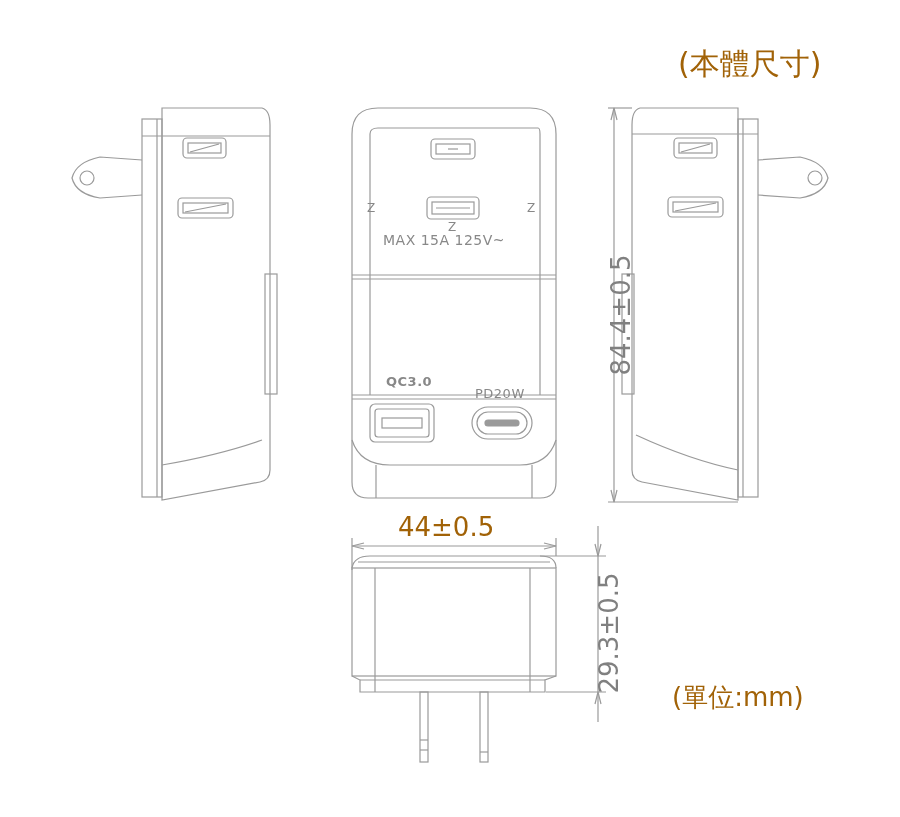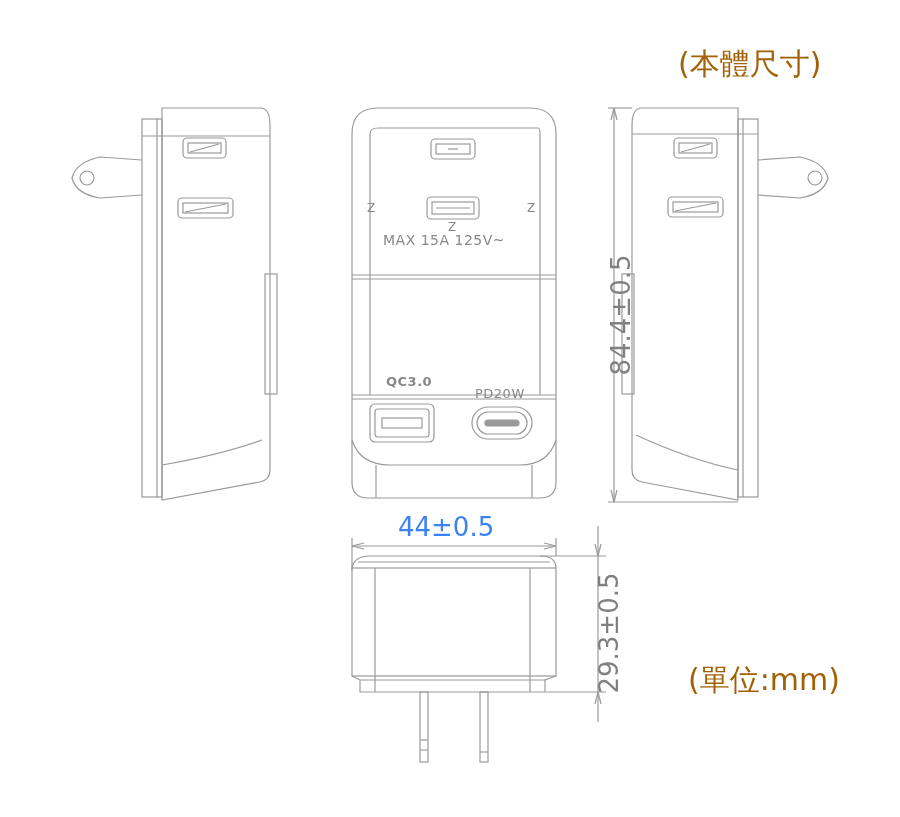--- a/index.html
+++ b/index.html
@@ -1,21 +1,21 @@
 <!DOCTYPE html>
 <html><head>
 <meta charset="utf-8">
 <style>
   html,body{margin:0;padding:0;background:#fff;}
   body{width:900px;height:817px;position:relative;overflow:hidden;font-family:"DejaVu Sans","Liberation Sans",sans-serif;}
   svg{position:absolute;left:0;top:0;}
   .txt{position:absolute;color:#a16207;white-space:nowrap;}
   .unit-title{font-size:30px;left:678px;top:44px;}
-  .unit-mm{font-size:30px;left:672px;top:660px;margin-left:16px;}
-  .dim-w{font-size:26px;left:398px;top:512px;color:#3b82f6;}
+  .unit-mm{font-size:26px;left:672px;top:680px;}
+  .dim-w{font-size:26px;left:398px;top:512px;color:#a16207;}
   .dim-h1{font-size:26px;left:560px;top:300px;transform:rotate(-90deg);transform-origin:center;color:#808080;}
   .dim-h2{font-size:26px;left:548px;top:618px;transform:rotate(-90deg);transform-origin:center;color:#808080;}
   .lbl{font-size:13px;color:#888;letter-spacing:0.5px;}
   .z{font-size:12px;color:#888;}
 </style>
 </head>
 <body>
 
 <svg width="900" height="817" viewBox="0 0 900 817" fill="none" stroke="#9a9a9a" stroke-width="1.2">
 

